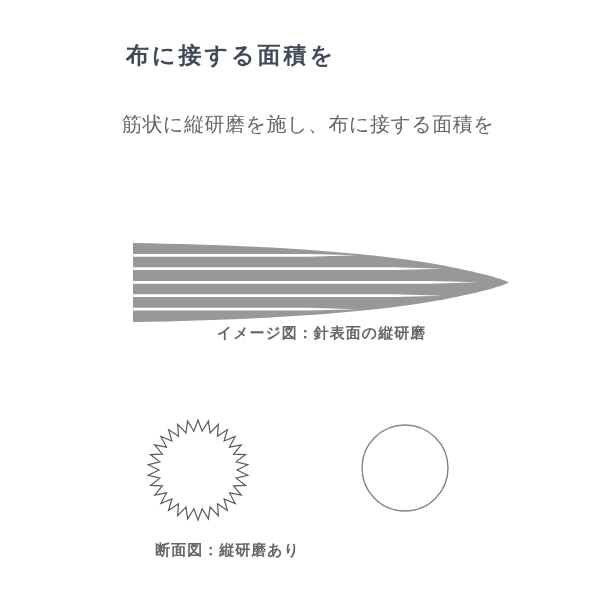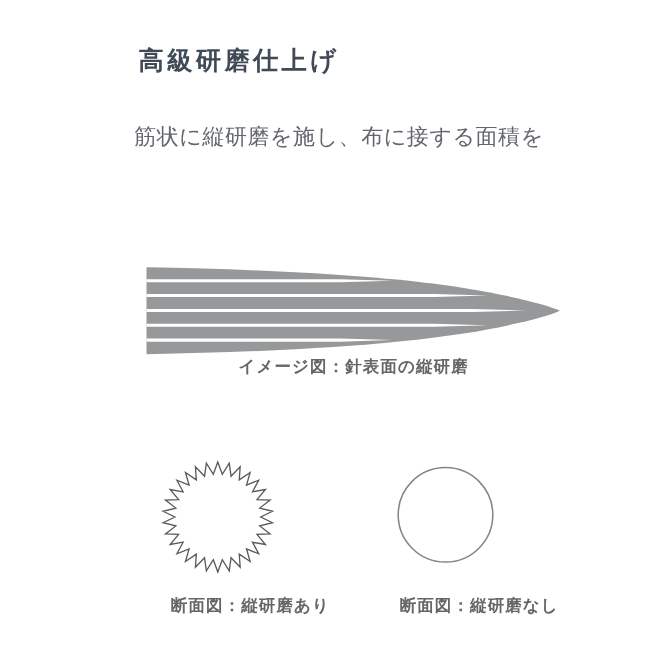--- a/index.html
+++ b/index.html
@@ -28,20 +28,21 @@
   }
   .description {
     position: absolute;
     left: 122px;
     top: 108px;
     font-size: 20px;
     line-height: 35px;
     letter-spacing: 0.5px;
     color: #63676d;
     white-space: nowrap;
+    font-family: Liberation Mono, monospace;
   }
   .needle-svg {
     position: absolute;
     left: 133px;
     top: 242px;
   }
   .needle-caption {
     position: absolute;
     left: 133px;
     top: 324px;
@@ -75,21 +76,21 @@
     white-space: nowrap;
   }
   .section-caption.left { left: 96px; }
   .section-caption.right { left: 304px; }
 </style>
 </head>
 <body>
 
 <div class="canvas">
 
-  <h1 class="page-title">高級研磨仕上げ</h1>
+  <h1 class="page-title">布に接する面積を</h1>
 
   <div class="description">
     <div>筋状に縦研磨を施し、布に接する面積を</div>
   </div>
 
   <svg class="needle-svg" width="377" height="81" viewBox="0 0 377 81">
     <path d="M 0,1
              C 120,3 220,9 290,20
              C 330,26.5 365,35 376,40.5
              C 365,46 330,54.5 290,61
@@ -108,15 +109,14 @@
   <svg class="zigzag-svg" width="106" height="106" viewBox="0 0 106 106">
     <polygon points="53.00,3.00 57.08,14.21 63.40,4.09 65.05,15.91 73.34,7.32 72.50,19.23 82.39,12.55 79.10,24.02 90.16,19.54 84.55,30.08 96.30,28.00 88.63,37.14 100.55,37.55 91.15,44.89 102.73,47.77 92.00,53.00 102.73,58.23 91.15,61.11 100.55,68.45 88.63,68.86 96.30,78.00 84.55,75.92 90.16,86.46 79.10,81.98 82.39,93.45 72.50,86.77 73.34,98.68 65.05,90.09 63.40,101.91 57.08,91.79 53.00,103.00 48.92,91.79 42.60,101.91 40.95,90.09 32.66,98.68 33.50,86.77 23.61,93.45 26.90,81.98 15.84,86.46 21.45,75.92 9.70,78.00 17.37,68.86 5.45,68.45 14.85,61.11 3.27,58.23 14.00,53.00 3.27,47.77 14.85,44.89 5.45,37.55 17.37,37.14 9.70,28.00 21.45,30.08 15.84,19.54 26.90,24.02 23.61,12.55 33.50,19.23 32.66,7.32 40.95,15.91 42.60,4.09 48.92,14.21" fill="#ffffff" stroke="#5a5a5a" stroke-width="1.2" stroke-linejoin="miter"></polygon>
   </svg>
 
   <svg class="circle-svg" width="92" height="92" viewBox="0 0 92 92">
     <circle cx="46" cy="46" r="43" fill="#ffffff" stroke="#858585" stroke-width="1.4"></circle>
   </svg>
 
   <div class="section-caption left">断面図：縦研磨あり</div>
 
-  <div class="section-caption right">断面図：縦研磨なし</div>
 
 </div>
 
 </body></html>

